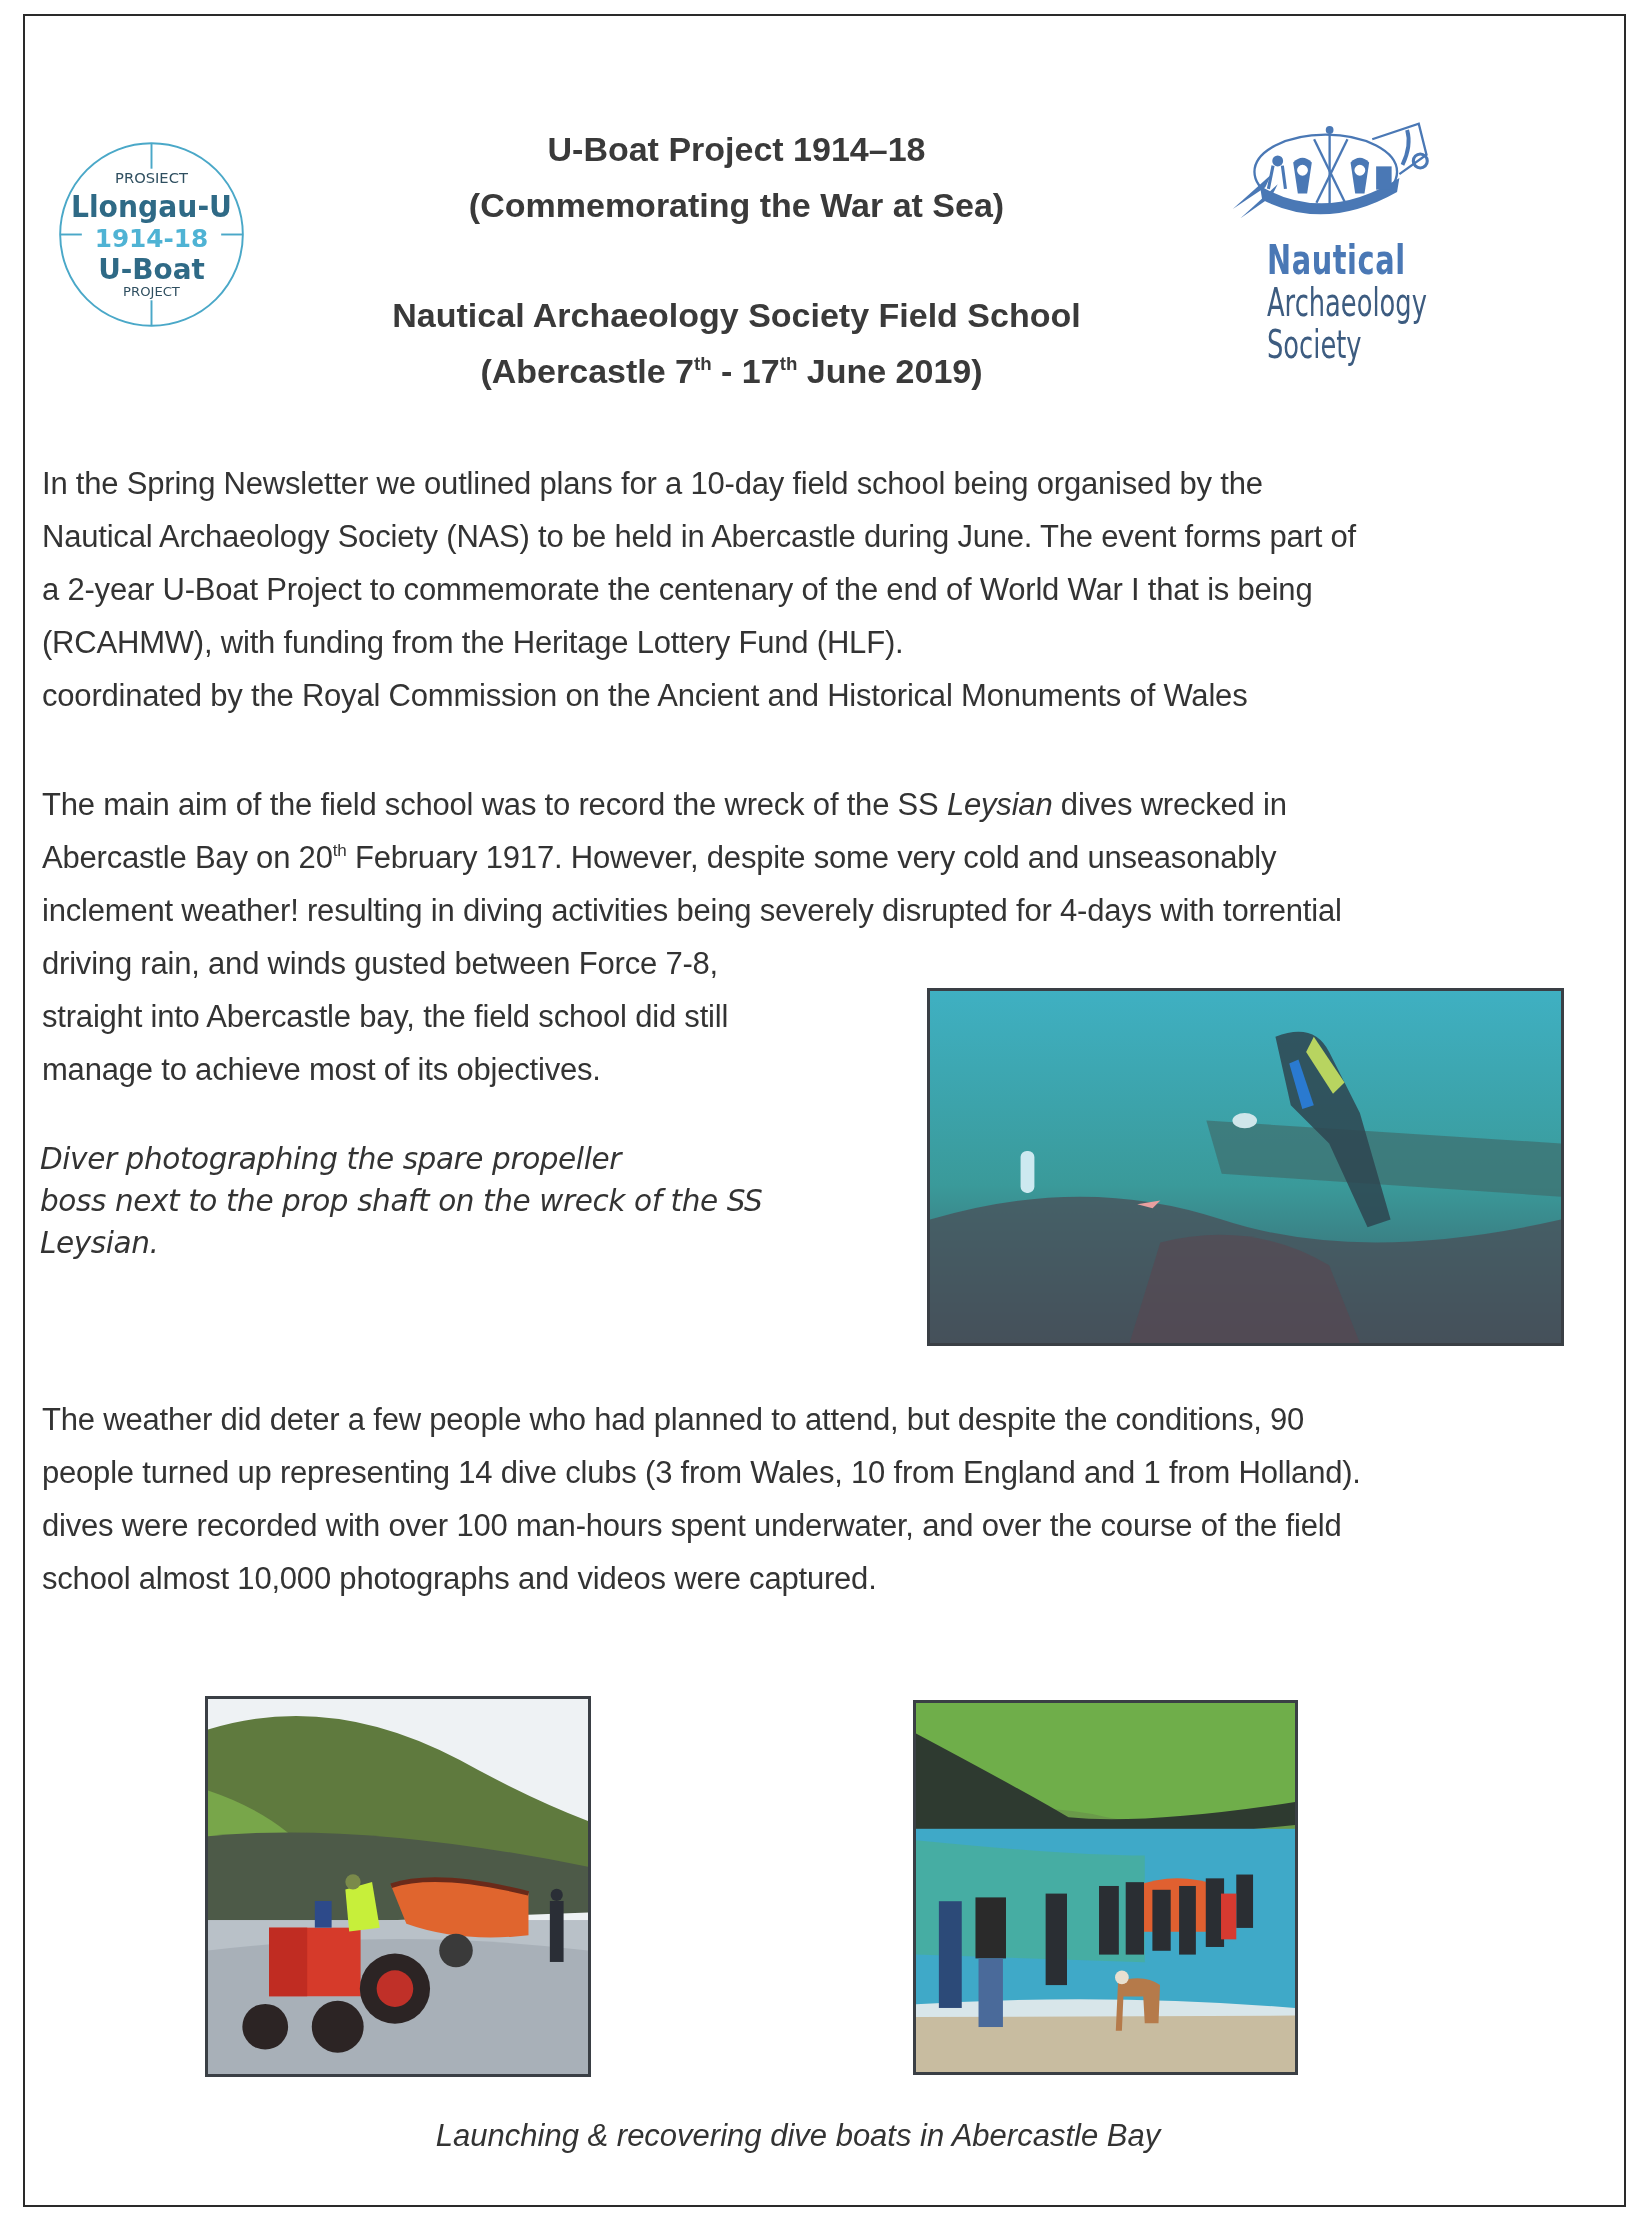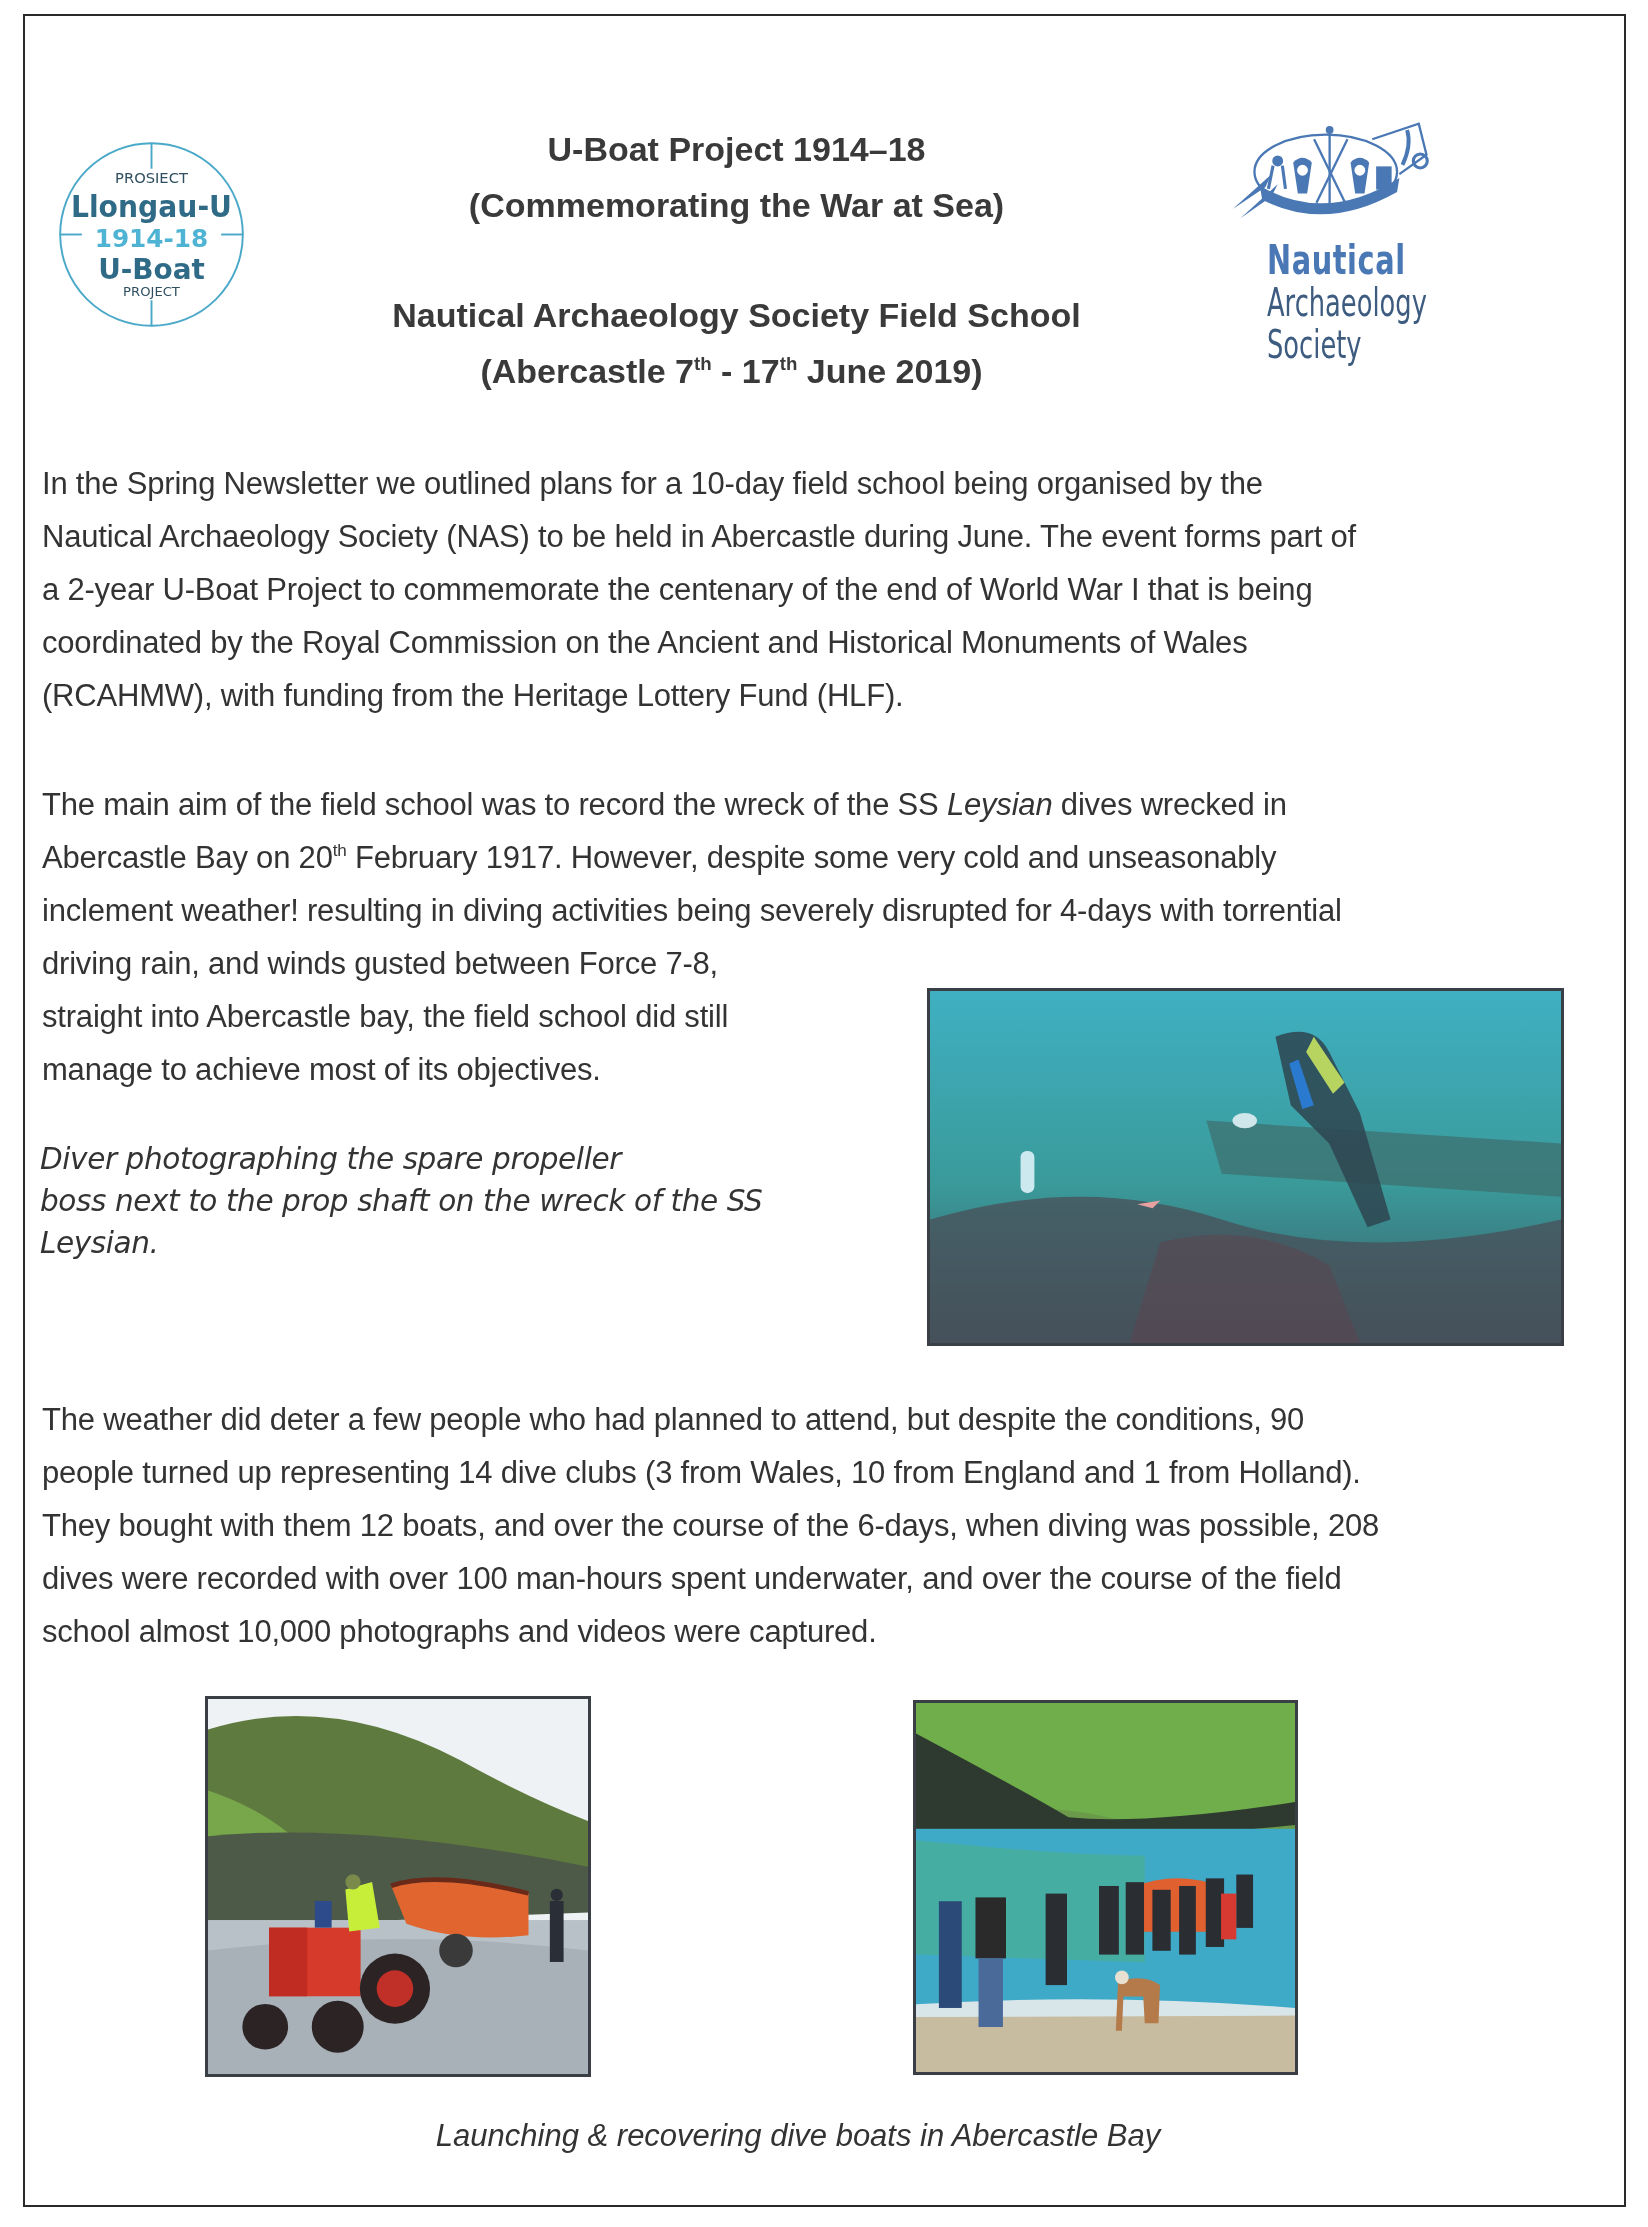--- a/index.html
+++ b/index.html
@@ -105,22 +105,22 @@
   <div class="title-line t1">U-Boat Project 1914–18</div>
   <div class="title-line t2">(Commemorating the War at Sea)</div>
   <div class="title-line t3">Nautical Archaeology Society Field School</div>
   <div class="title-line t4"><span>(Abercastle 7</span><sup>th</sup><span> - 17</span><sup>th</sup><span> June 2019)</span></div>
 </div>
 
 <div class="para p1">
   <span class="ln">In the Spring Newsletter we outlined plans for a 10-day field school being organised by the</span>
   <span class="ln">Nautical Archaeology Society (NAS) to be held in Abercastle during June.  The event forms part of</span>
   <span class="ln">a 2-year U-Boat Project to commemorate the centenary of the end of World War I that is being</span>
+  <span class="ln">(RCAHMW), with funding from the Heritage Lottery Fund (HLF).</span>
   <span class="ln">coordinated by the Royal Commission on the Ancient and Historical Monuments of Wales</span>
-  <span class="ln">(RCAHMW), with funding from the Heritage Lottery Fund (HLF).</span>
 </div>
 
 <div class="para p2">
   <span class="ln"><span>The main aim of the field school was to record the wreck of the SS </span><em class="ital">Leysian</em><span> dives wrecked in</span></span>
   <span class="ln"><span>Abercastle Bay on 20</span><sup>th</sup><span> February 1917.  However, despite some very cold and unseasonably</span></span>
   <span class="ln">inclement weather! resulting in diving activities being severely disrupted for 4-days with torrential</span>
   <span class="ln">driving rain, and winds gusted between Force 7-8,</span>
   <span class="ln">straight into Abercastle bay, the field school did still</span>
   <span class="ln">manage to achieve most of its objectives.</span>
 </div>
@@ -149,21 +149,20 @@
     <path d="M480 90 L500 150 L485 155 L468 95 Z" fill="#2a7ad0"></path>
     <ellipse cx="410" cy="170" rx="16" ry="10" fill="#cfe6ea"></ellipse>
     <rect x="118" y="210" width="18" height="55" rx="8" fill="#cde9f0"></rect>
     <path d="M270 280 L300 275 L290 285 Z" fill="#e9a0a0"></path>
   </svg>
 </div>
 
 <div class="para p3">
   <span class="ln">The weather did deter a few people who had planned to attend, but despite the conditions, 90</span>
   <span class="ln">people turned up representing 14 dive clubs (3 from Wales, 10 from England and 1 from Holland).</span>
-  <span class="ln">They bought with them 12 boats, and over the course of the 6-days, when diving was possible, 208</span>
   <span class="ln">dives were recorded with over 100 man-hours spent underwater, and over the course of the field</span>
   <span class="ln">school almost 10,000 photographs and videos were captured.</span>
 </div>
 
 <div class="photo photo-tractor">
   <svg viewBox="0 0 498 492" preserveAspectRatio="none">
     <rect width="498" height="492" fill="#eef2f4"></rect>
     <path d="M0 40 Q160 -10 330 80 Q420 130 498 160 L498 260 L0 300 Z" fill="#5f7a3e"></path>
     <path d="M0 120 Q90 150 140 210 L0 220 Z" fill="#78a64a"></path>
     <path d="M0 180 Q200 160 498 220 L498 280 L0 300 Z" fill="#4d5a48"></path>

